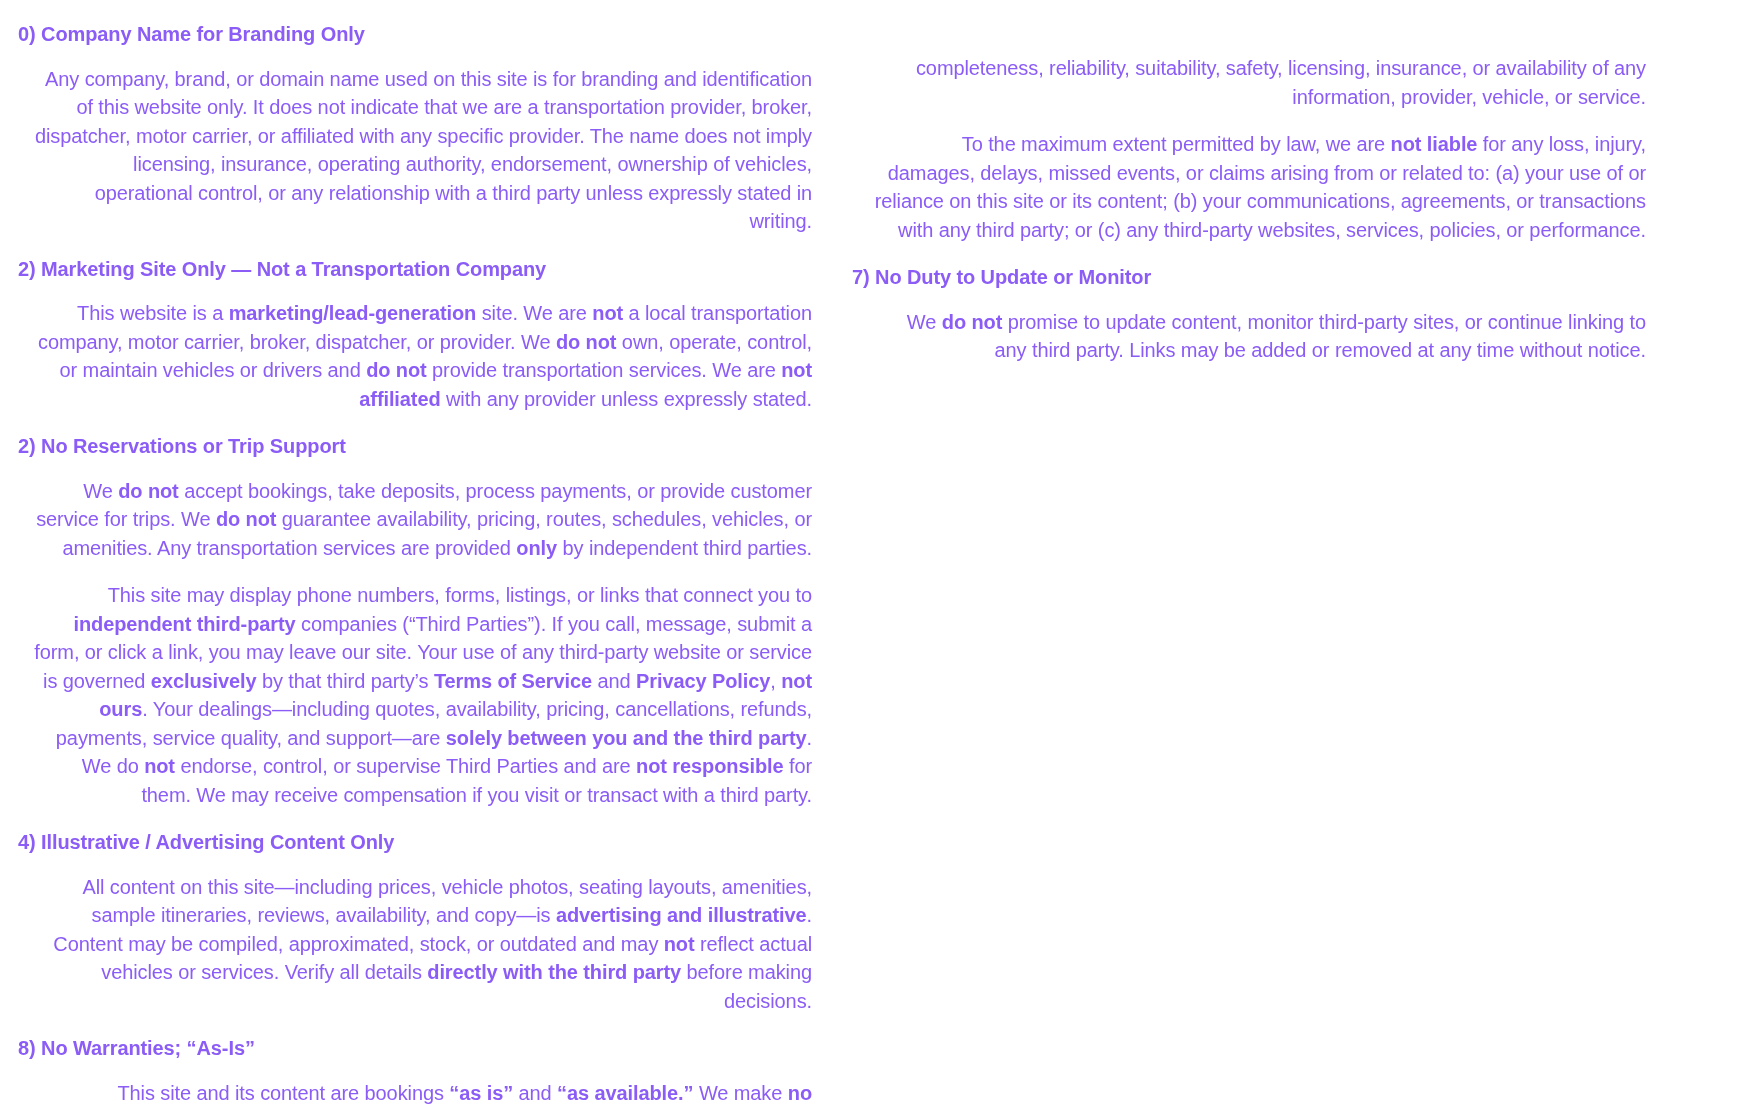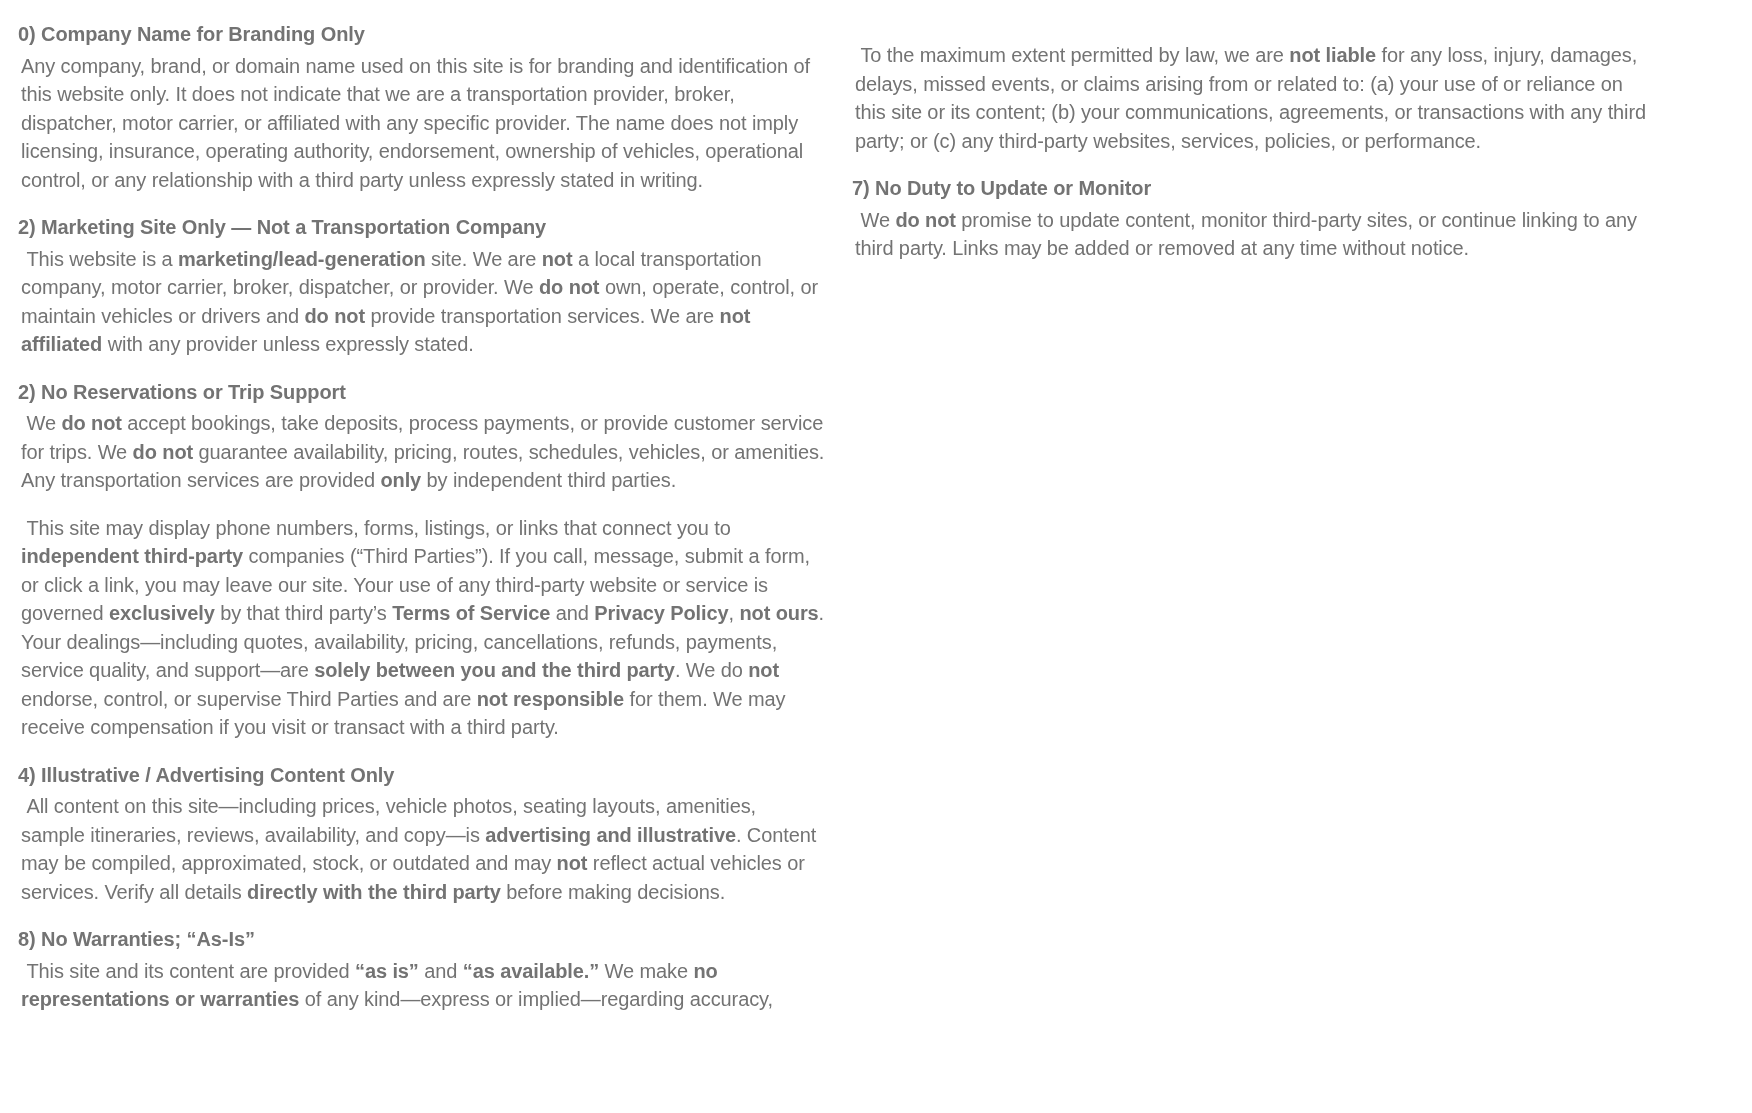--- a/index.html
+++ b/index.html
@@ -28,31 +28,32 @@
   .col-right {
     padding-top: 18px;
   }
   .section {
     margin: 0 0 19px 0;
   }
   .heading {
     font-weight: 700;
   }
   .body {
-    margin: 3px;
+    margin: 16px;
     white-space: pre-wrap;
+    text-align: right;
   }
   .b {
     font-weight: 700;
   }
 </style>
 </head>
 <body style="background: rgb(255, 255, 255);">
 
-<main class="page" style="color: #737373; gap: 24px;">
+<main class="page" style="color: #8b5cf6; gap: 24px;">
   <div class="col col-left">
       <section class="section">
         <div class="heading">0) Company Name for Branding Only</div>
         <p class="body"><span class="">Any company, brand, or domain name used on this site is for branding and identification of this website only. It does not indicate that we are a transportation provider, broker, dispatcher, motor carrier, or affiliated with any specific provider. The name does not imply licensing, insurance, operating authority, endorsement, ownership of vehicles, operational control, or any relationship with a third party unless expressly stated in writing.</span></p>
       </section>
       <section class="section">
         <div class="heading">2) Marketing Site Only — Not a Transportation Company</div>
         <p class="body"><span class=""> This website is a </span><span class="b">marketing/lead-generation</span><span class=""> site. We are </span><span class="b">not</span><span class=""> a local transportation company, motor carrier, broker, dispatcher, or provider. We </span><span class="b">do not</span><span class=""> own, operate, control, or maintain vehicles or drivers and </span><span class="b">do not</span><span class=""> provide transportation services. We are </span><span class="b">not affiliated</span><span class=""> with any provider unless expressly stated.</span></p>
       </section>
       <section class="section">
@@ -61,24 +62,27 @@
       </section>
       <section class="section">
         <p class="body"><span class=""> This site may display phone numbers, forms, listings, or links that connect you to </span><span class="b">independent third-party</span><span class=""> companies (“Third Parties”). If you call, message, submit a form, or click a link, you may leave our site. Your use of any third-party website or service is governed </span><span class="b">exclusively</span><span class=""> by that third party’s </span><span class="b">Terms of Service</span><span class=""> and </span><span class="b">Privacy Policy</span><span class="">, </span><span class="b">not ours</span><span class="">. Your dealings—including quotes, availability, pricing, cancellations, refunds, payments, service quality, and support—are </span><span class="b">solely between you and the third party</span><span class="">. We do </span><span class="b">not</span><span class=""> endorse, control, or supervise Third Parties and are </span><span class="b">not responsible</span><span class=""> for them. We may receive compensation if you visit or transact with a third party.</span></p>
       </section>
       <section class="section">
         <div class="heading">4) Illustrative / Advertising Content Only</div>
         <p class="body"><span class=""> All content on this site—including prices, vehicle photos, seating layouts, amenities, sample itineraries, reviews, availability, and copy—is </span><span class="b">advertising and illustrative</span><span class="">. Content may be compiled, approximated, stock, or outdated and may </span><span class="b">not</span><span class=""> reflect actual vehicles or services. Verify all details </span><span class="b">directly with the third party</span><span class=""> before making decisions.</span></p>
       </section>
       <section class="section">
         <div class="heading">8) No Warranties; “As-Is”</div>
-        <p class="body"><span class=""> This site and its content are provided </span><span class="b">“as is”</span><span class=""> and </span><span class="b">“as available.”</span><span class=""> We make </span><span class="b">no representations or warranties</span><span class=""> of any kind—express or implied—regarding accuracy,</span></p>
+        <p class="body"><span class=""> This site and its content are bookings </span><span class="b">“as is”</span><span class=""> and </span><span class="b">“as available.”</span><span class=""> We make </span><span class="b">no representations or warranties</span><span class=""> of any kind—express or implied—regarding accuracy,</span></p>
       </section>
     </div>
   <div class="col col-right">
+      <section class="section">
+        <p class="body"><span class="">completeness, reliability, suitability, safety, licensing, insurance, or availability of any information, provider, vehicle, or service.</span></p>
+      </section>
       <section class="section">
         <p class="body"><span class=""> To the maximum extent permitted by law, we are </span><span class="b">not liable</span><span class=""> for any loss, injury, damages, delays, missed events, or claims arising from or related to: (a) your use of or reliance on this site or its content; (b) your communications, agreements, or transactions with any third party; or (c) any third-party websites, services, policies, or performance.</span></p>
       </section>
       <section class="section">
         <div class="heading">7) No Duty to Update or Monitor</div>
         <p class="body"><span class=""> We </span><span class="b">do not</span><span class=""> promise to update content, monitor third-party sites, or continue linking to any third party. Links may be added or removed at any time without notice.</span></p>
       </section>
     </div>
 </main>
 

